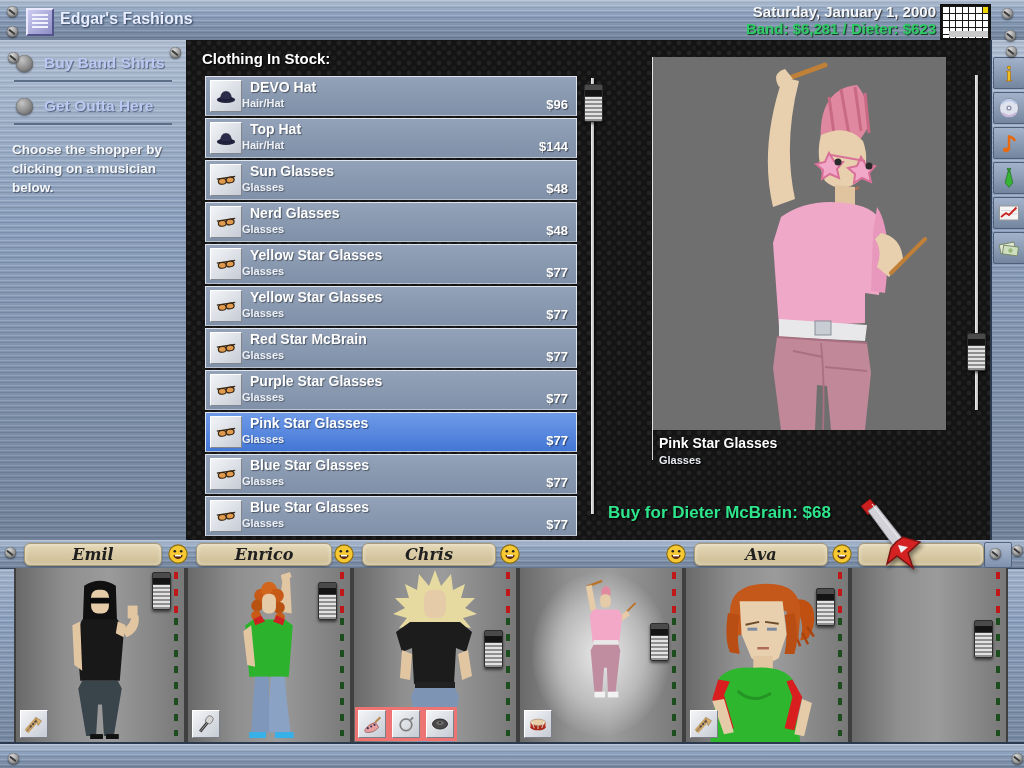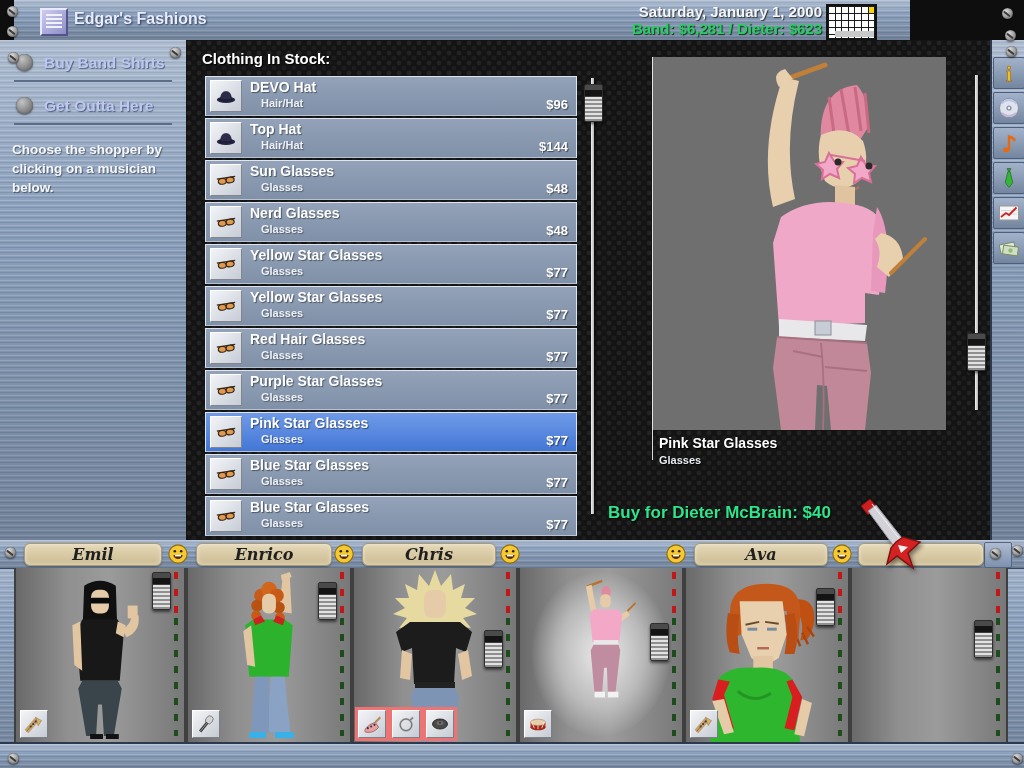--- a/index.html
+++ b/index.html
@@ -14,21 +14,21 @@
       radial-gradient(circle at 3px 3px,#232323 2px,transparent 2.7px),
       radial-gradient(circle at 8px 8px,#1d1d1d 2px,transparent 2.7px);
     background-size:10px 10px;}
   .screw{position:absolute;width:11px;height:11px;border-radius:50%;z-index:30;
     background:radial-gradient(circle at 35% 30%,#dcdcdc,#9a9a9a 55%,#525252);
     box-shadow:0 1px 2px rgba(0,0,0,.55),inset 0 0 1px #222;}
   .screw::after{content:"";position:absolute;left:1.4px;top:4.6px;width:8px;height:1.7px;
     background:#3c3c3c;transform:rotate(38deg);border-radius:1px;}
 
   
-  #topbar{position:absolute;left:14px;top:0;width:896px;height:40px;border-bottom:2px solid #2c3a50;}
+  #topbar{position:absolute;left:0;top:0;width:1024px;height:40px;border-bottom:2px solid #2c3a50;}
   #menu-btn{position:absolute;left:26px;top:8px;width:24px;height:24px;cursor:pointer;
     background:linear-gradient(135deg,#cdcdf2,#8d8dc6);
     border:2px solid;border-color:#e9e9ff #54548a #54548a #e9e9ff;}
   #menu-btn .lines{position:absolute;left:4px;right:4px;top:4px;bottom:4px;
     background:repeating-linear-gradient(180deg,#f2f2ff 0 2px,transparent 2px 4px);}
   #shop-name{position:absolute;left:60px;top:10px;font-size:16px;font-weight:bold;color:#e8edff;
     text-shadow:1px 1px 2px #2a3a55;}
   #location{position:absolute;left:50%;top:3px;transform:translateX(-50%);
     font-size:29px;font-weight:bold;letter-spacing:7px;color:#8d95a3;white-space:nowrap;
     text-shadow:-1px -1px 0 #d4dae4,1px 1px 0 #454d5c,2px 2px 3px rgba(0,0,0,.45);}
@@ -38,21 +38,21 @@
   #calendar{position:absolute;right:33px;top:4px;width:47px;height:32px;background:#fff;
     border:2px solid #111;cursor:pointer;}
   #calendar .grid{position:absolute;inset:0;
     background-image:repeating-linear-gradient(90deg,#1a1a1a 0 1px,transparent 1px 6.6px),
                      repeating-linear-gradient(180deg,#1a1a1a 0 1px,transparent 1px 7px);}
   #calendar .yellow{position:absolute;right:1px;top:1px;width:5.5px;height:6px;background:#f2d800;}
   #calendar .grayrow{position:absolute;left:7px;right:1px;bottom:1px;height:6px;background:#c9c9c9;}
 
   
   #sidebar{position:absolute;left:0;top:40px;width:186px;height:500px;border-right:2px solid #2c3a50;}
-  .side-btn{position:relative;display:flex;align-items:flex-start;gap:11px;margin:14px 4px 8px 16px;cursor:pointer;}
+  .side-btn{position:relative;display:flex;align-items:flex-end;gap:11px;margin:14px 4px 8px 16px;cursor:pointer;}
   .knob{width:17px;height:17px;border-radius:50%;flex:0 0 auto;
     background:radial-gradient(circle at 35% 30%,#c4c4c4,#8a8a8a 55%,#575757);
     box-shadow:0 1px 2px rgba(0,0,0,.5),inset 0 0 1px #333;}
   .side-label{font-size:15.5px;font-weight:bold;color:#bcc8f2;text-shadow:1px 1px 1px rgba(20,30,60,.55);}
   .side-sep{height:2px;margin:0 14px;background:#5c6d88;border-bottom:1px solid #aebcd2;}
   #instruction{margin:14px 12px 0 12px;width:158px;font-size:13.5px;font-weight:bold;color:#f4f7fb;
     line-height:19px;text-shadow:1px 1px 1px rgba(0,0,0,.45);}
 
   
   #panel{position:absolute;left:186px;top:40px;width:804px;height:500px;}
@@ -62,21 +62,21 @@
   .row{position:relative;height:38px;margin-bottom:2px;cursor:pointer;
     background:linear-gradient(180deg,#93a2b8,#7f90a8);
     border:1px solid #dfe5ee;border-bottom-color:#b9c2cf;}
   .row.selected{background:linear-gradient(180deg,#6f9ae8,#4377d6);}
   .row .tile{position:absolute;left:4px;top:3px;width:30px;height:30px;
     background:linear-gradient(135deg,#f2f4f7,#c7ccd6);
     border:1px solid;border-color:#ffffff #80858e #80858e #ffffff;
     display:flex;align-items:center;justify-content:center;}
   .row .nm{position:absolute;left:44px;top:2px;font-size:14px;font-weight:bold;color:#fff;
     text-shadow:1px 1px 1px rgba(0,0,0,.45);}
-  .row .cat{position:absolute;left:55px;top:20px;font-size:11px;font-weight:bold;color:#eef1f6;
+  .row .cat{position:absolute;left:36px;top:20px;font-size:11px;font-weight:bold;color:#eef1f6;
     text-shadow:1px 1px 1px rgba(0,0,0,.35);}
   .row .pr{position:absolute;right:8px;bottom:3px;font-size:13px;font-weight:bold;color:#fff;
     font-family:Liberation Sans, sans-serif;text-shadow:1px 1px 1px rgba(0,0,0,.5);}
   .vtrack{position:absolute;width:3px;background:linear-gradient(90deg,#f2f2f2,#b4b4b4);
     box-shadow:1px 0 2px rgba(0,0,0,.65);}
   .fader{position:absolute;width:17px;height:36px;border:1px solid #2e2e2e;border-radius:2px;cursor:pointer;z-index:5;
     background:
       linear-gradient(180deg,#4a4a4a 0 5px,#141414 5px 11px,#3c3c3c 11px 12px,rgba(0,0,0,0) 12px),
       repeating-linear-gradient(180deg,#e2e2e2 0 2px,#8f8f8f 2px 4px);
     box-shadow:0 2px 3px rgba(0,0,0,.55);}
@@ -240,21 +240,21 @@
                    <span class="pr">$77</span>
       </div>
       <div class="row">
         <span class="tile">
           <svg width="22" height="22" viewBox="0 0 24 24">
             <path d="M2 11 L22 8" stroke="#3a2a18" stroke-width="1.4" fill="none"></path>
             <ellipse cx="8" cy="13.5" rx="4.4" ry="3.1" fill="#e09a4e" stroke="#332211" stroke-width="1.2" transform="rotate(-8 8 13.5)"></ellipse>
             <ellipse cx="16.5" cy="12" rx="4.4" ry="3.1" fill="#e09a4e" stroke="#332211" stroke-width="1.2" transform="rotate(-8 16.5 12)"></ellipse>
           </svg>
         </span>
-                   <span class="nm">Red Hair Glasses</span>
+                   <span class="nm">Red Star McBrain</span>
                    <span class="cat">Glasses</span>
                    <span class="pr">$77</span>
       </div>
       <div class="row">
         <span class="tile">
           <svg width="22" height="22" viewBox="0 0 24 24">
             <path d="M2 11 L22 8" stroke="#3a2a18" stroke-width="1.4" fill="none"></path>
             <ellipse cx="8" cy="13.5" rx="4.4" ry="3.1" fill="#e09a4e" stroke="#332211" stroke-width="1.2" transform="rotate(-8 8 13.5)"></ellipse>
             <ellipse cx="16.5" cy="12" rx="4.4" ry="3.1" fill="#e09a4e" stroke="#332211" stroke-width="1.2" transform="rotate(-8 16.5 12)"></ellipse>
           </svg>
@@ -330,21 +330,21 @@
       <path d="M124 280 l90 6 4 30 -6 57 -34 0 -4 -44 -10 -1 -2 45 -34 0 -8 -62z" fill="#c08898"></path>
       <path d="M124 280 l90 6" stroke="#a87080" stroke-width="2"></path>
       <path d="M168 286 q4 40 2 87 M170 300 l-30 -6 M172 310 l42 4" stroke="#a87080" stroke-width="1.8" fill="none"></path>
     </svg>
   </div>
   <div id="caption-rule"></div>
   <div id="preview-name">Pink Star Glasses</div>
   <div id="preview-cat">Glasses</div>
   <div id="prev-track" class="vtrack"></div>
   <div id="prev-fader" class="fader"></div>
-  <div id="buy-label">Buy for Dieter McBrain: $40</div>
+  <div id="buy-label">Buy for Dieter McBrain: $68</div>
 </div>
 
 <div id="toolbar" class="metal">
   <div id="tool-stack">
       <div class="tool">
         <svg width="24" height="24" viewBox="0 0 24 24">
           <text x="12" y="20" font-size="21" font-weight="bold" font-family="Liberation Serif,serif" fill="#f0c020" text-anchor="middle" stroke="#a05a00" stroke-width=".5">i</text>
         </svg>
       </div>
       <div class="tool">

